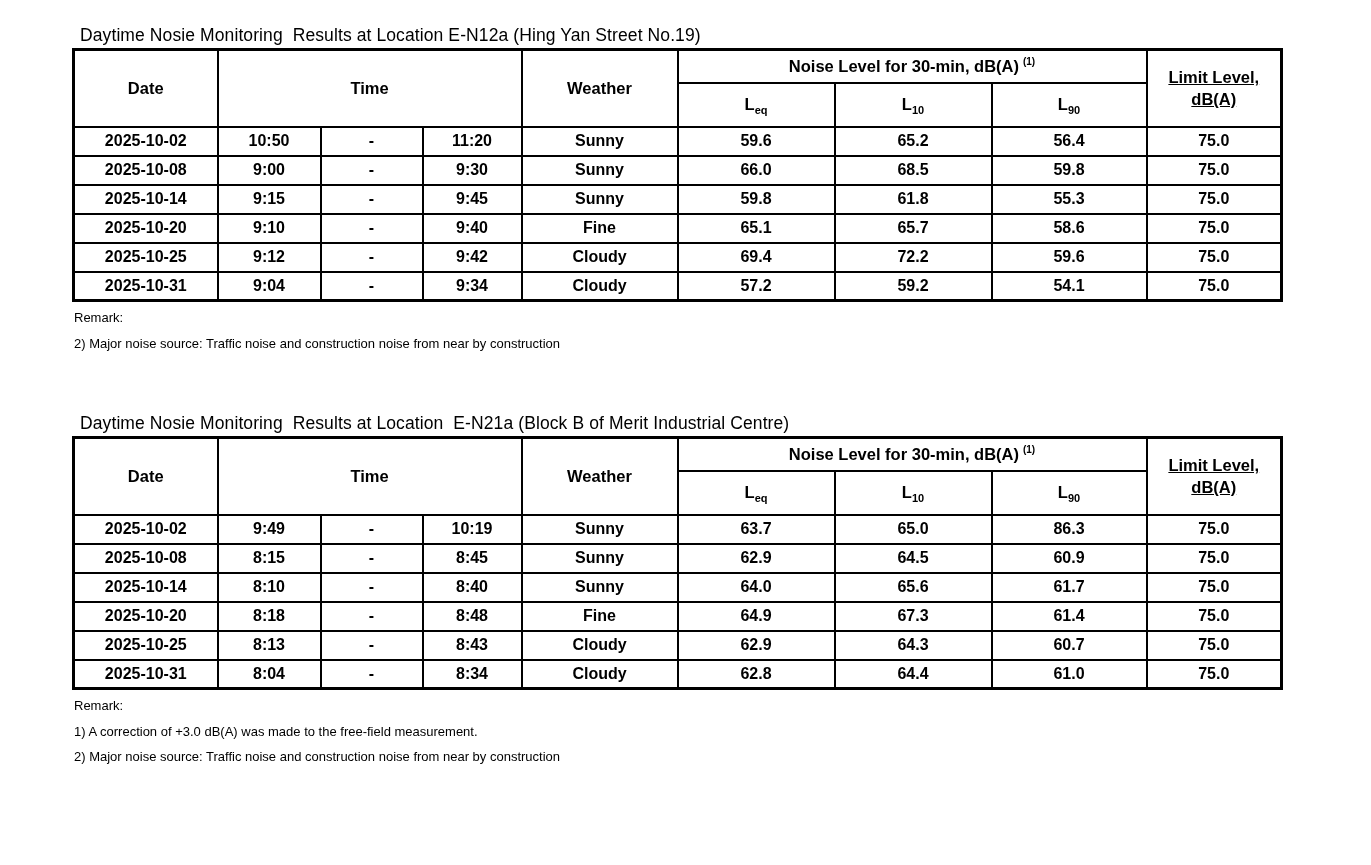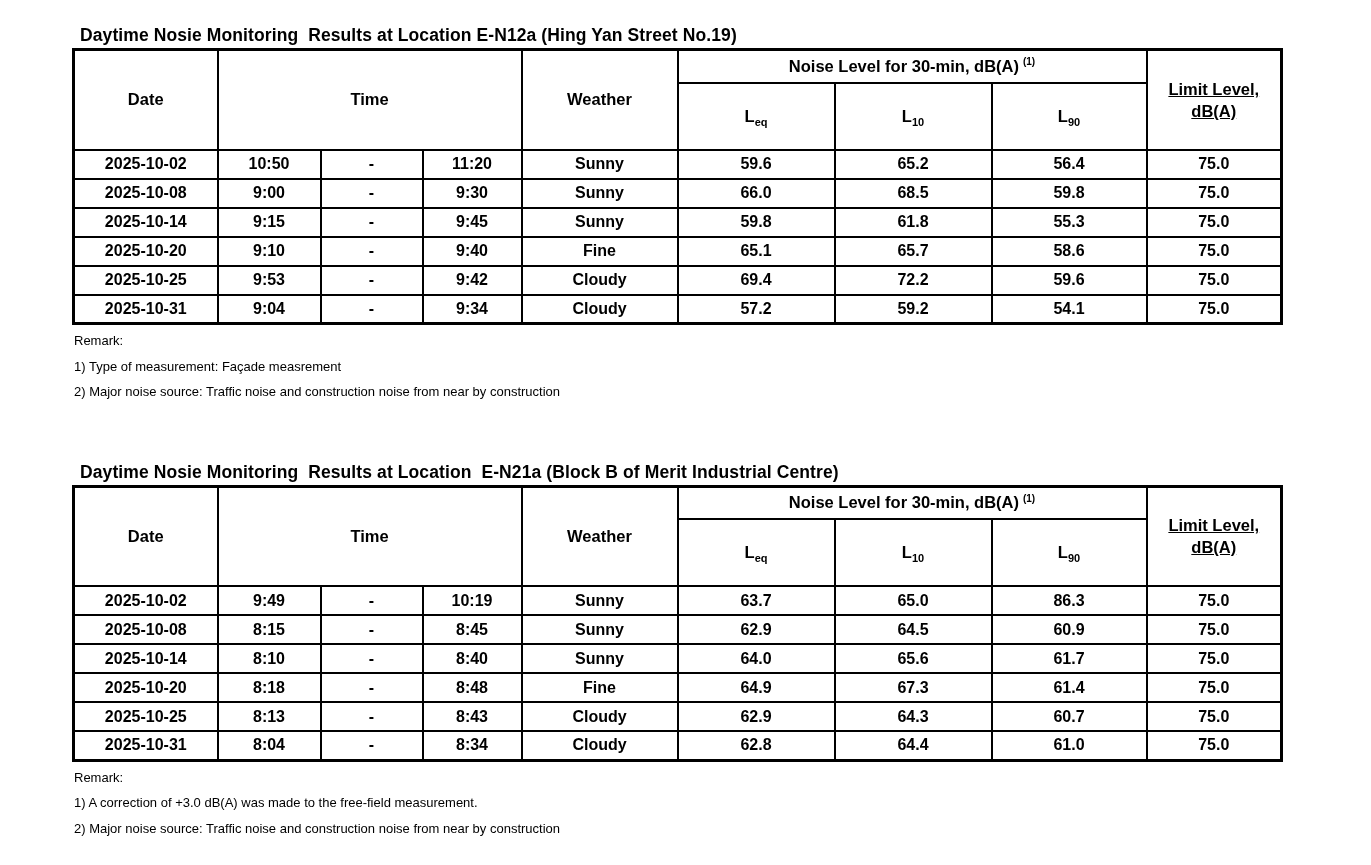--- a/index.html
+++ b/index.html
@@ -14,21 +14,21 @@
     width: 1371px;
     height: 865px;
     background: #ffffff;
     padding: 24px 0 0 72px;
     overflow: hidden;
   }
   .section { margin: 0; }
   .section-2 { margin-top: 56px; }
   .table-title {
     font-size: 17.5px;
-    font-weight: 700;
+    font-weight: 400;
     line-height: 22px;
     margin: 0 0 2px 8px;
     white-space: pre-wrap;
     letter-spacing: 0.1px;
   }
   table.noise-table {
     border-collapse: collapse;
     table-layout: fixed;
     width: 1208px;
     border: 3px solid #000;
@@ -43,21 +43,21 @@
   .noise-table th {
     font-size: 16.5px;
     font-weight: 700;
   }
   .noise-table td {
     font-size: 16px;
     font-weight: 700;
     height: 29px;
   }
   .hrow-1 th { height: 33px; }
-  .hrow-2 th { height: 67px; border-radius: 8px; }
+  .hrow-2 th { height: 44px; border-radius: 8px; }
   col.c-date    { width: 144px; }
   col.c-t1      { width: 103px; }
   col.c-t2      { width: 102px; }
   col.c-t3      { width: 99px;  }
   col.c-weather { width: 156px; }
   col.c-n1      { width: 157px; }
   col.c-n2      { width: 157px; }
   col.c-n3      { width: 155px; }
   col.c-limit   { width: 135px; }
   .noise-table sup {
@@ -158,21 +158,21 @@
     <td>-</td>
     <td>9:40</td>
     <td>Fine</td>
     <td>65.1</td>
     <td>65.7</td>
     <td>58.6</td>
     <td>75.0</td>
   </tr>
           <tr>
     <td>2025-10-25</td>
-    <td>9:53</td>
+    <td>9:12</td>
     <td>-</td>
     <td>9:42</td>
     <td>Cloudy</td>
     <td>69.4</td>
     <td>72.2</td>
     <td>59.6</td>
     <td>75.0</td>
   </tr>
           <tr>
     <td>2025-10-31</td>
@@ -182,21 +182,20 @@
     <td>Cloudy</td>
     <td>57.2</td>
     <td>59.2</td>
     <td>54.1</td>
     <td>75.0</td>
   </tr>
         </tbody>
     </table>
     <div class="remark">
       <div>Remark:</div>
-      <div>1) Type of measurement: Façade measrement</div>
       <div>2) Major noise source: Traffic noise and construction noise from near by construction</div>
     </div>
   </div>
 
   <div class="section section-2">
     <div class="table-title">Daytime Nosie Monitoring  Results at Location  E-N21a (Block B of Merit Industrial Centre)</div>
     <table class="noise-table">
       <colgroup>
         <col class="c-date">
           <col class="c-t1">

